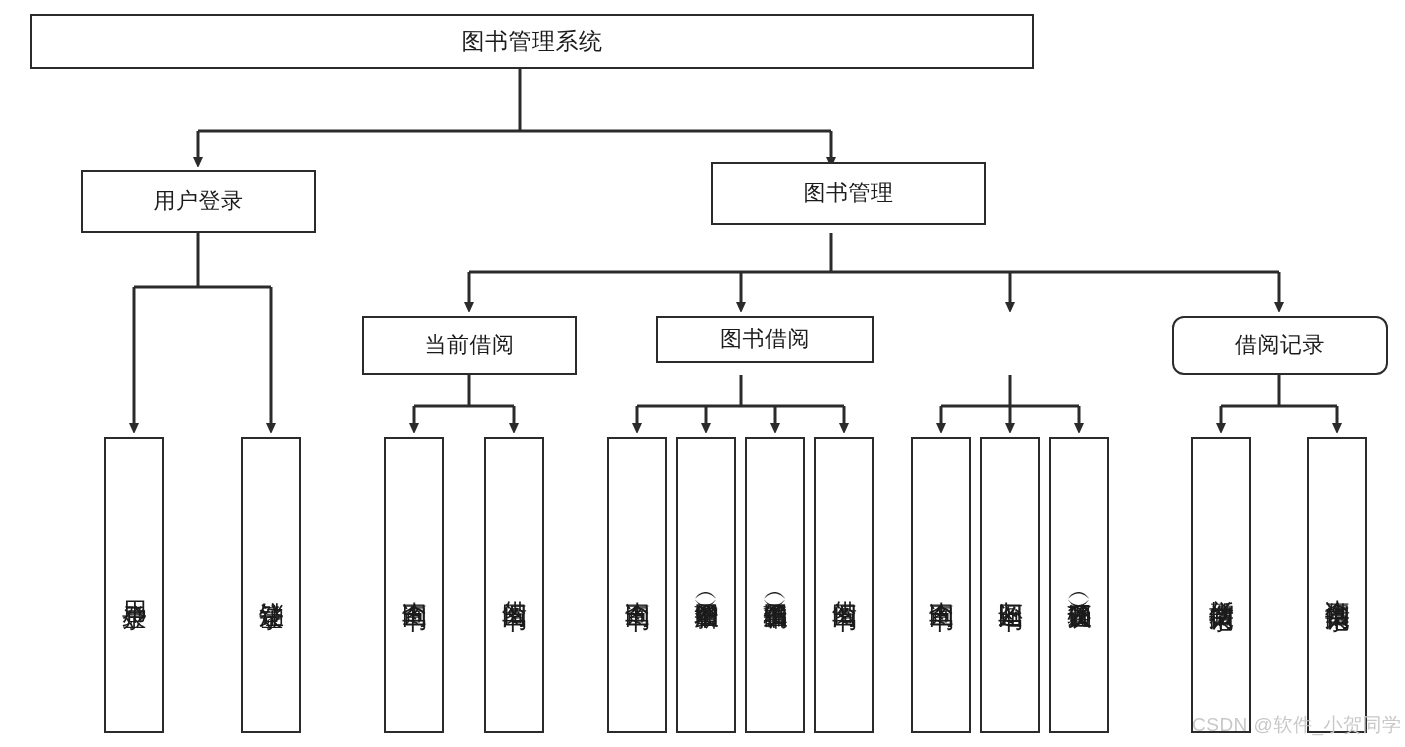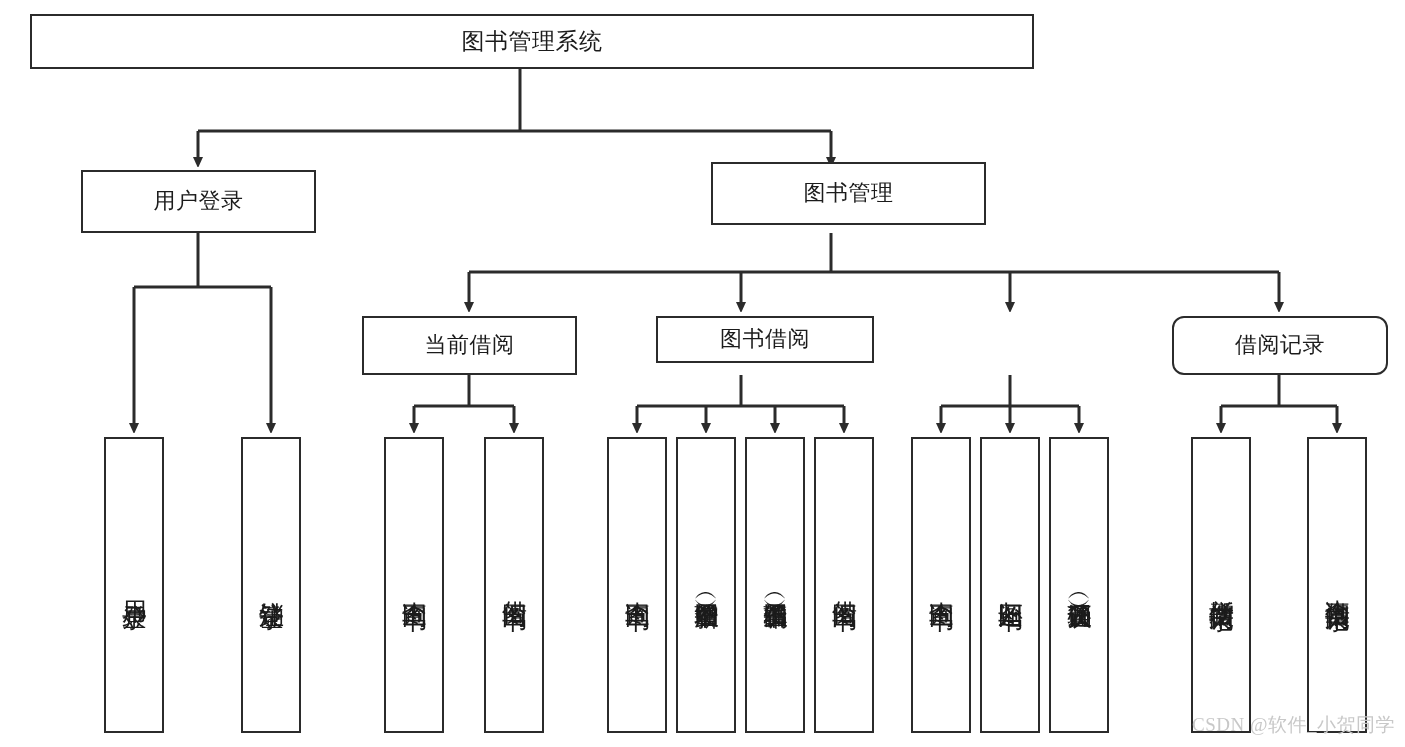--- a/index.html
+++ b/index.html
@@ -66,21 +66,21 @@
   .node.v.tight .label {
     font-size: 24px;
     letter-spacing: 0px;
   }
   .watermark {
     position: absolute;
     color: #c8c8c8;
     font-size: 19px;
     white-space: nowrap;
     letter-spacing: 0.5px;
-    font-family: Liberation Serif, serif;
+    font-family: Liberation Sans, sans-serif;
   }
 </style>
 </head>
 <body>
 
 <div id="canvas">
 
   <svg id="edges" viewBox="0 0 1405 747">
     <defs>
       <marker id="arrow" markerWidth="10" markerHeight="10" refX="1" refY="5" orient="auto" markerUnits="userSpaceOnUse">

